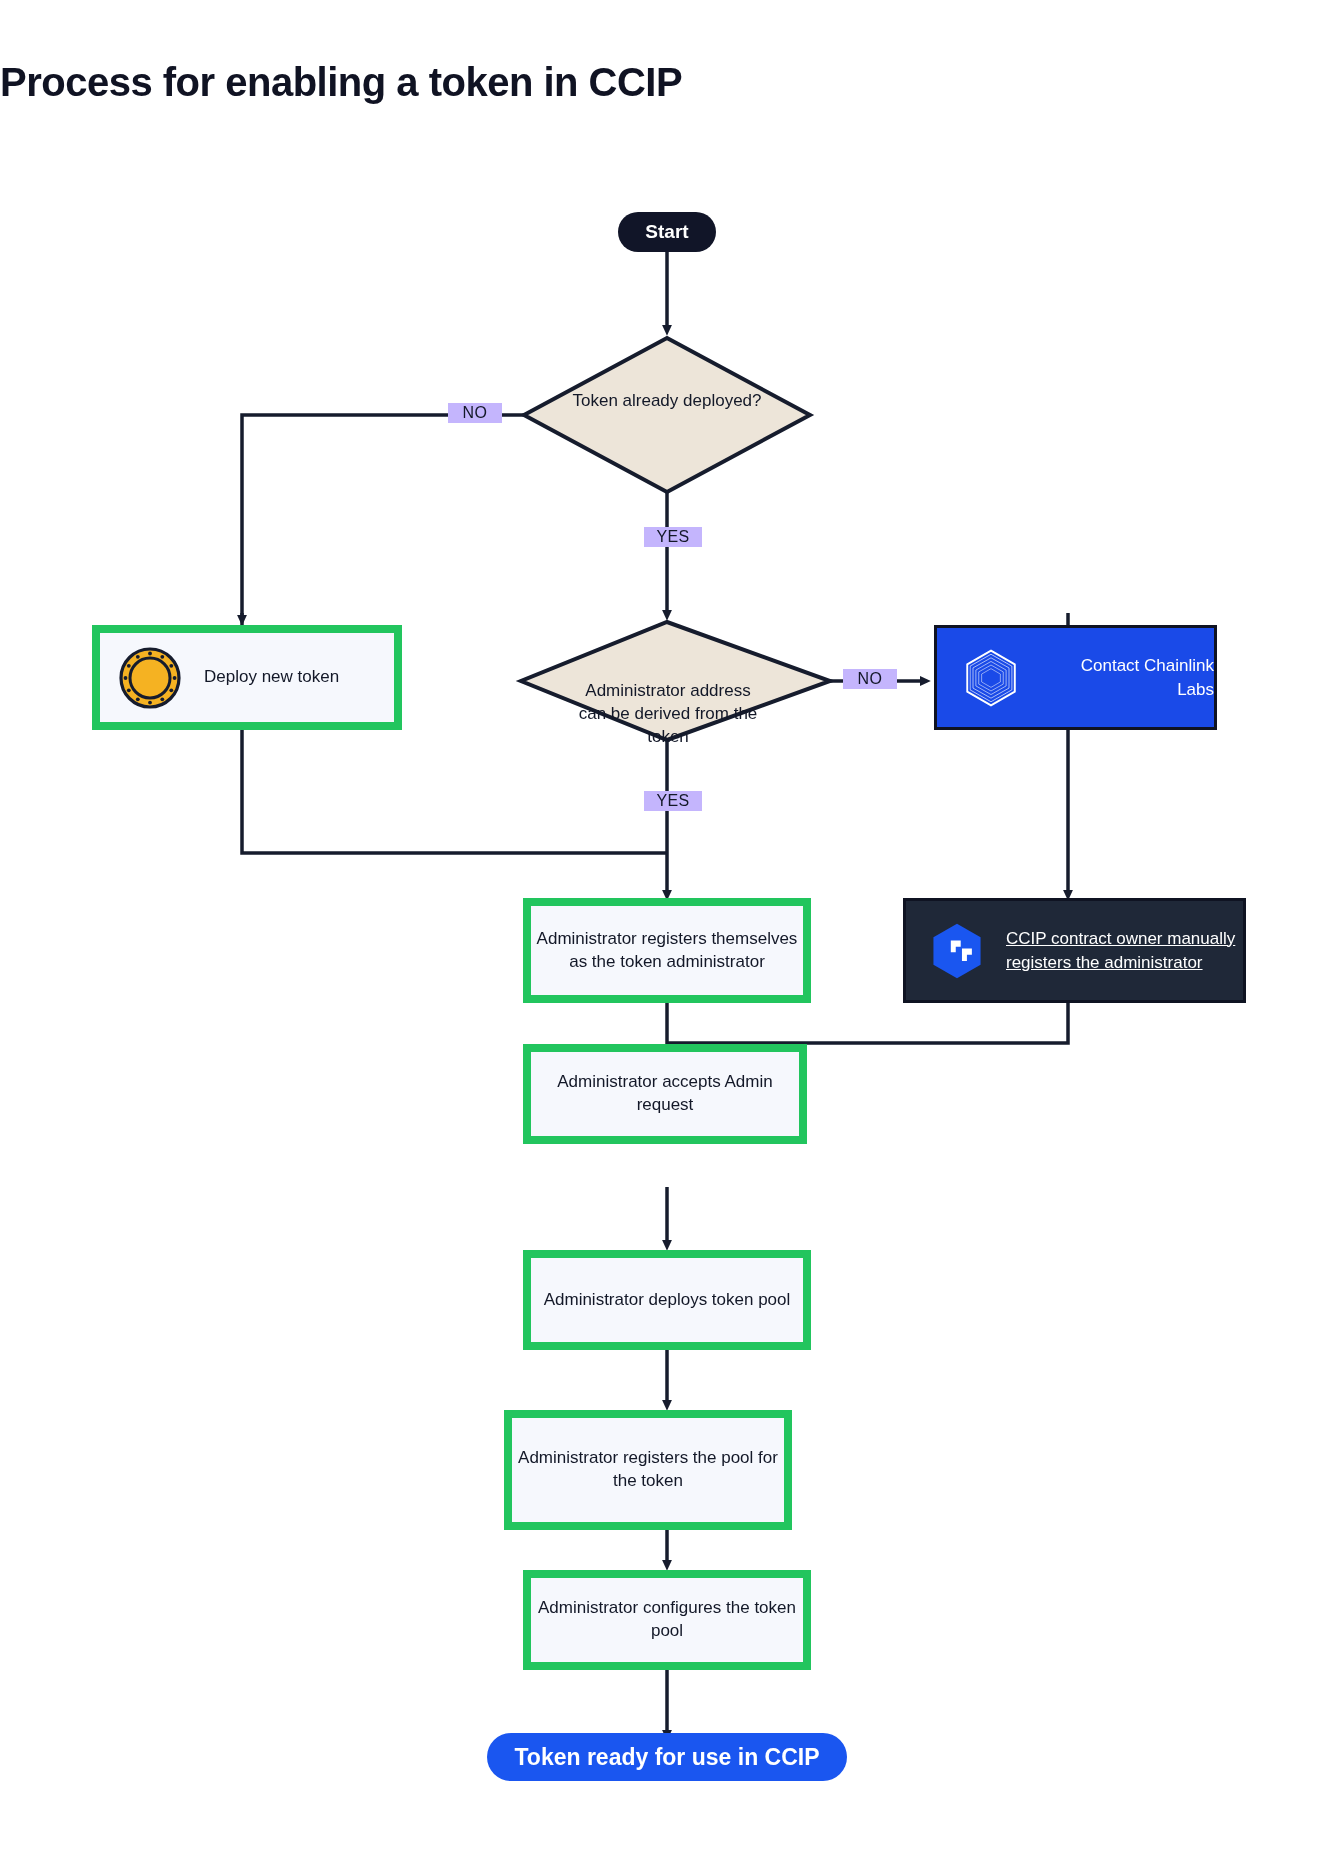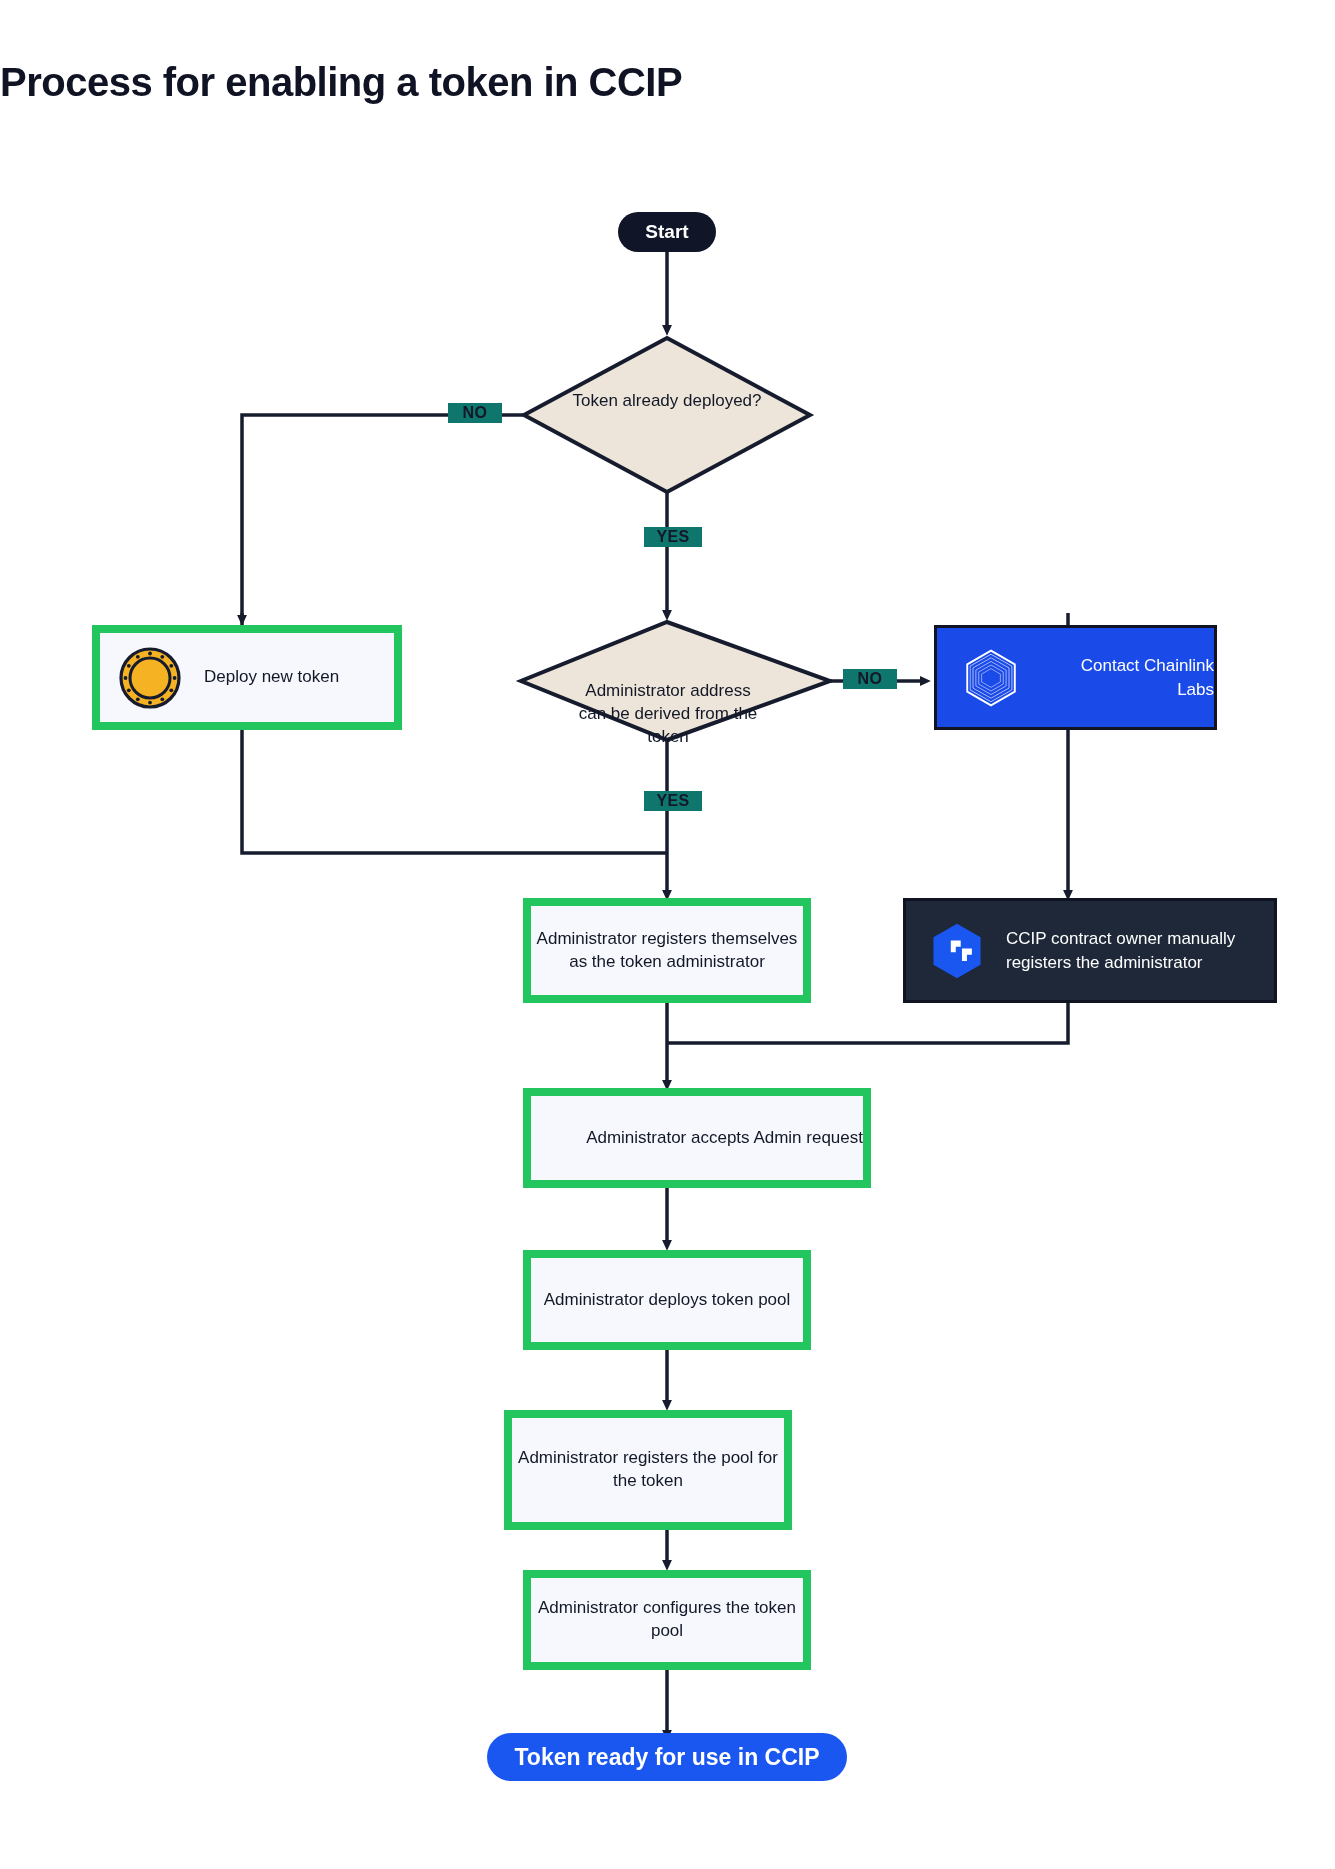--- a/index.html
+++ b/index.html
@@ -97,23 +97,23 @@
     text-align: center;
     color: #131828;
     font-size: 17px;
     line-height: 1.35;
     pointer-events: none;
   }
   .edge-label {
     position: absolute;
     color: #131828;
     font-size: 16px;
-    font-weight: bold;
+    font-weight: normal;
     letter-spacing: 0.4px;
-    background: #0f766e;
+    background: #c4b5fd;
     padding: 1px 5px;
     text-align: center;
   }
   .icon-wrap {
     flex: 0 0 auto;
     display: flex;
     align-items: center;
     justify-content: center;
   }
   .txt { display: block; }
@@ -224,33 +224,33 @@
         </g>
       </svg>
     </span>
     <span class="txt">Contact Chainlink Labs</span>
   </div>
 
   <div class="node proc" style="left:523px; top:898px; width:288px; height:105px;">
     <span class="txt">Administrator registers themselves as the token administrator</span>
   </div>
 
-  <div class="node proc-dark" style="left:903px; top:898px; width:374px; height:105px;">
+  <div class="node proc-dark" style="left:903px; top:898px; width:343px; height:105px;text-decoration:underline;">
     <span class="icon-wrap">
       <svg width="62" height="62" viewBox="0 0 100 100">
         <polygon points="50,6 88,28 88,72 50,94 12,72 12,28" fill="#1a56f0"></polygon>
         <path d="M40 33 L56 33 L56 43 L48 43 L48 52 L40 52 Z" fill="#ffffff"></path>
         <path d="M58 46 L74 46 L74 56 L66 56 L66 66 L58 66 Z" fill="#ffffff"></path>
         <path d="M26 46 L42 46 L42 56 L34 56 L34 66 L26 66 Z" fill="#ffffff" opacity="0.0"></path>
       </svg>
     </span>
     <span class="txt">CCIP contract owner manually registers the administrator</span>
   </div>
 
-  <div class="node proc" style="left:523px; top:1088px; width:348px; height:100px;justify-content:flex-end;">
+  <div class="node proc" style="left:523px; top:1044px; width:284px; height:100px;justify-content:flex-end;">
     <span class="txt">Administrator accepts Admin request</span>
   </div>
 
   <div class="node proc" style="left:523px; top:1250px; width:288px; height:100px;">
     <span class="txt">Administrator deploys token pool</span>
   </div>
 
   <div class="node proc" style="left:504px; top:1410px; width:288px; height:120px;">
     <span class="txt">Administrator registers the pool for the token</span>
   </div>

